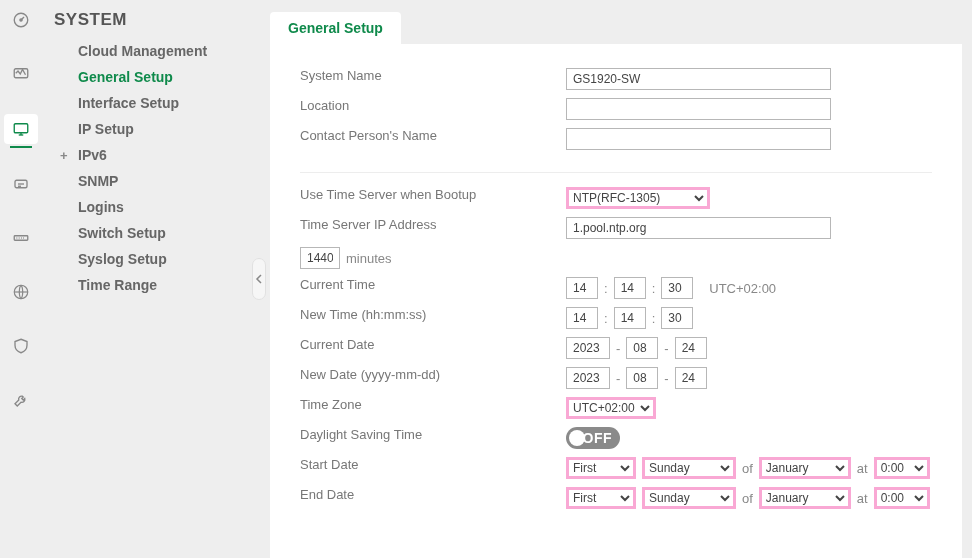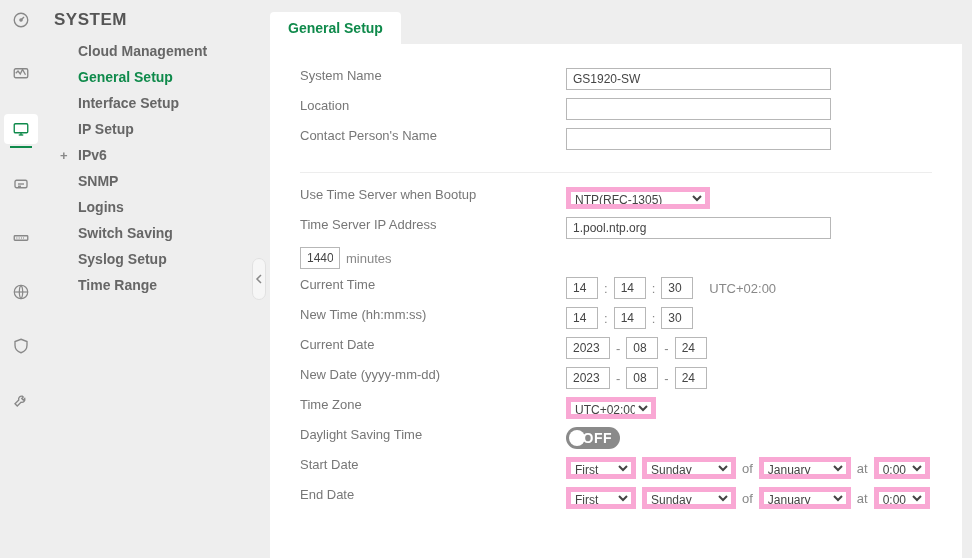--- a/index.html
+++ b/index.html
@@ -158,21 +158,21 @@
     font-size: 12px;
     color: #444;
     font-family: inherit;
     background: #fff;
   }
   input.wide { width: 265px; }
   input.tiny { width: 40px; text-align: left; }
   input.small { width: 32px; }
   select {
     height: 22px;
-    border: 5px solid #f9a8d4;
+    border: 3px solid #f9a8d4;
     font-size: 12px;
     color: #444;
     background: #fff;
     font-family: inherit;
   }
   .muted { color: #888; font-size: 13px; }
   .sep { color: #888; }
   
   .toggle {
     width: 54px;
@@ -260,21 +260,21 @@
 
 <div class="sidebar">
   <div class="sidebar-header">SYSTEM</div>
   <div class="nav-item">Cloud Management</div>
   <div class="nav-item active">General Setup</div>
   <div class="nav-item">Interface Setup</div>
   <div class="nav-item">IP Setup</div>
   <div class="nav-item hasplus"><span class="plus">+</span><span>IPv6</span></div>
   <div class="nav-item">SNMP</div>
   <div class="nav-item">Logins</div>
-  <div class="nav-item">Switch Saving</div>
+  <div class="nav-item">Switch Setup</div>
   <div class="nav-item">Syslog Setup</div>
   <div class="nav-item">Time Range</div>
 
   <div class="collapse-handle">
     <svg width="8" height="10" viewBox="0 0 8 10" fill="none" stroke="currentColor" stroke-width="1.5">
         <path d="M6 1 L2 5 L6 9"></path>
       </svg>
   </div>
 </div>
 

